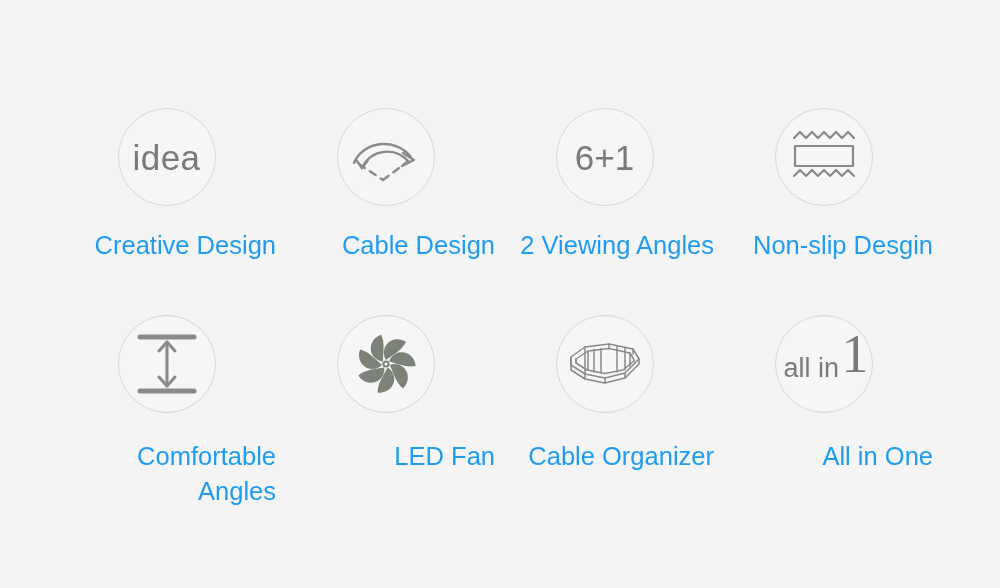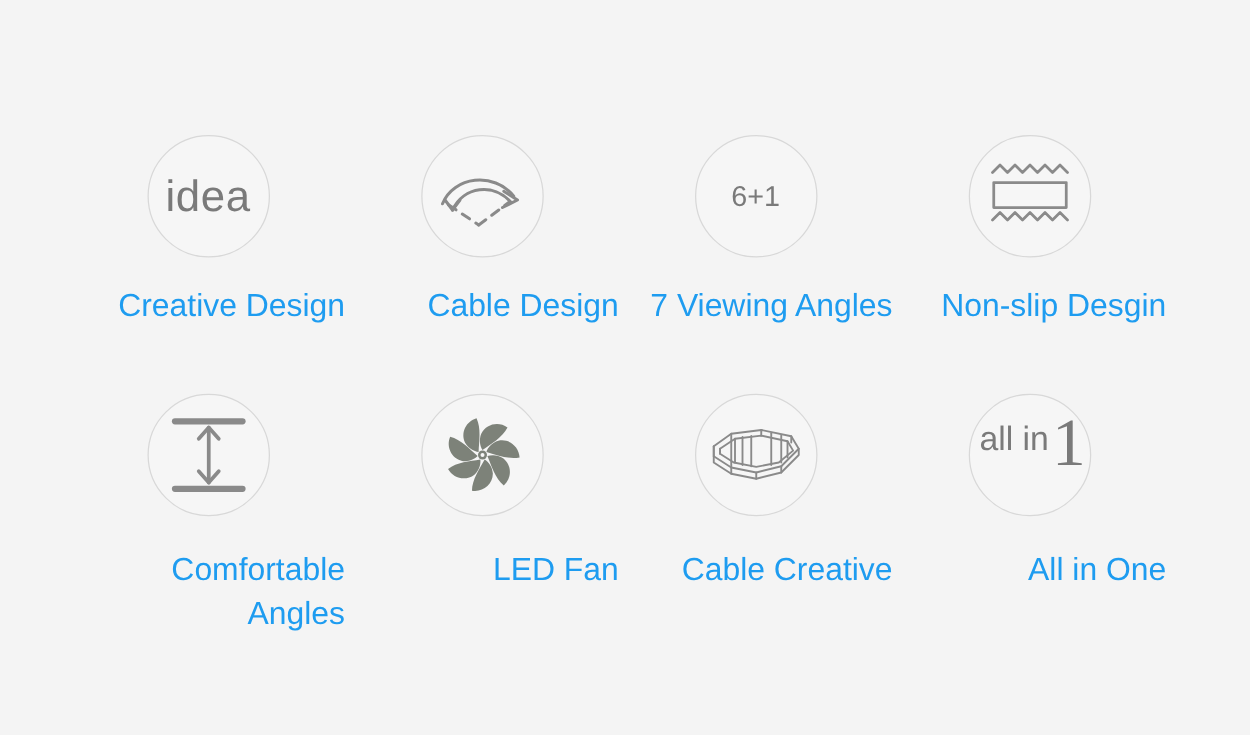--- a/index.html
+++ b/index.html
@@ -70,21 +70,21 @@
     color: #7a7a7a;
     letter-spacing: 0.5px;
     line-height: 1;
     user-select: none;
   }
   .icon-text.idea {
     font-size: 35px;
     text-align: center;
   }
   .icon-text.sixplusone {
-    font-size: 23px;
+    font-size: 35px;
     letter-spacing: 0px;
   }
 
   .allinone-wrap {
     position: relative;
     width: 98px;
     height: 98px;
   }
 
   .feature-label {
@@ -130,21 +130,21 @@
           <path d="M54 26 L 65 33 L 53 39" fill="none" stroke="#8a8a8a" stroke-width="2.4" stroke-linecap="round" stroke-linejoin="round"></path>
         </svg>
       </div>
       <div class="feature-label">Cable Design</div>
     </div>
 
     <div class="feature-cell">
       <div class="icon-circle">
         <span class="icon-text sixplusone">6+1</span>
       </div>
-      <div class="feature-label">7 Viewing Angles</div>
+      <div class="feature-label">2 Viewing Angles</div>
     </div>
 
     <div class="feature-cell">
       <div class="icon-circle">
         <svg width="66" height="56" viewBox="0 0 66 56">
           <g fill="none" stroke="#8a8a8a" stroke-width="2.2" stroke-linecap="round" stroke-linejoin="round">
             <path d="M3 9 L 9 3 L 15 9 L 21 3 L 27 9 L 33 3 L 39 9 L 45 3 L 51 9 L 57 3 L 63 9"></path>
             <rect x="4" y="17" width="58" height="20"></rect>
             <path d="M3 47 L 9 41 L 15 47 L 21 41 L 27 47 L 33 41 L 39 47 L 45 41 L 51 47 L 57 41 L 63 47"></path>
           </g>
@@ -212,27 +212,27 @@
             <path d="M11 22 L 11 26"></path>
             <path d="M29 12.6 L 29 35"></path>
             <path d="M36 11.8 L 36 36"></path>
             <path d="M52 9.6 L 52 35"></path>
             <path d="M60 11.4 L 60 33"></path>
             <path d="M23 14 L 23 33"></path>
             <path d="M65 16 L 65 29"></path>
           </g>
         </svg>
       </div>
-      <div class="feature-label">Cable Creative</div>
+      <div class="feature-label">Cable Organizer</div>
     </div>
 
     <div class="feature-cell">
       <div class="icon-circle">
         <div class="allinone-wrap">
-          <span style="position:absolute; left:8px; top:23px; font-size:27px; font-weight:300; color:#7a7a7a; font-family:'Liberation Sans', sans-serif; line-height:1;">all in</span>
+          <span style="position:absolute; left:8px; top:40px; font-size:27px; font-weight:300; color:#7a7a7a; font-family:'Liberation Sans', sans-serif; line-height:1;">all in</span>
           <span style="position:absolute; left:66px; top:12px; font-size:54px; font-weight:200; color:#7a7a7a; font-family:'Liberation Serif', serif; line-height:1;">1</span>
         </div>
       </div>
       <div class="feature-label">All in One</div>
     </div>
 
   </div>
 
 </div>
 

